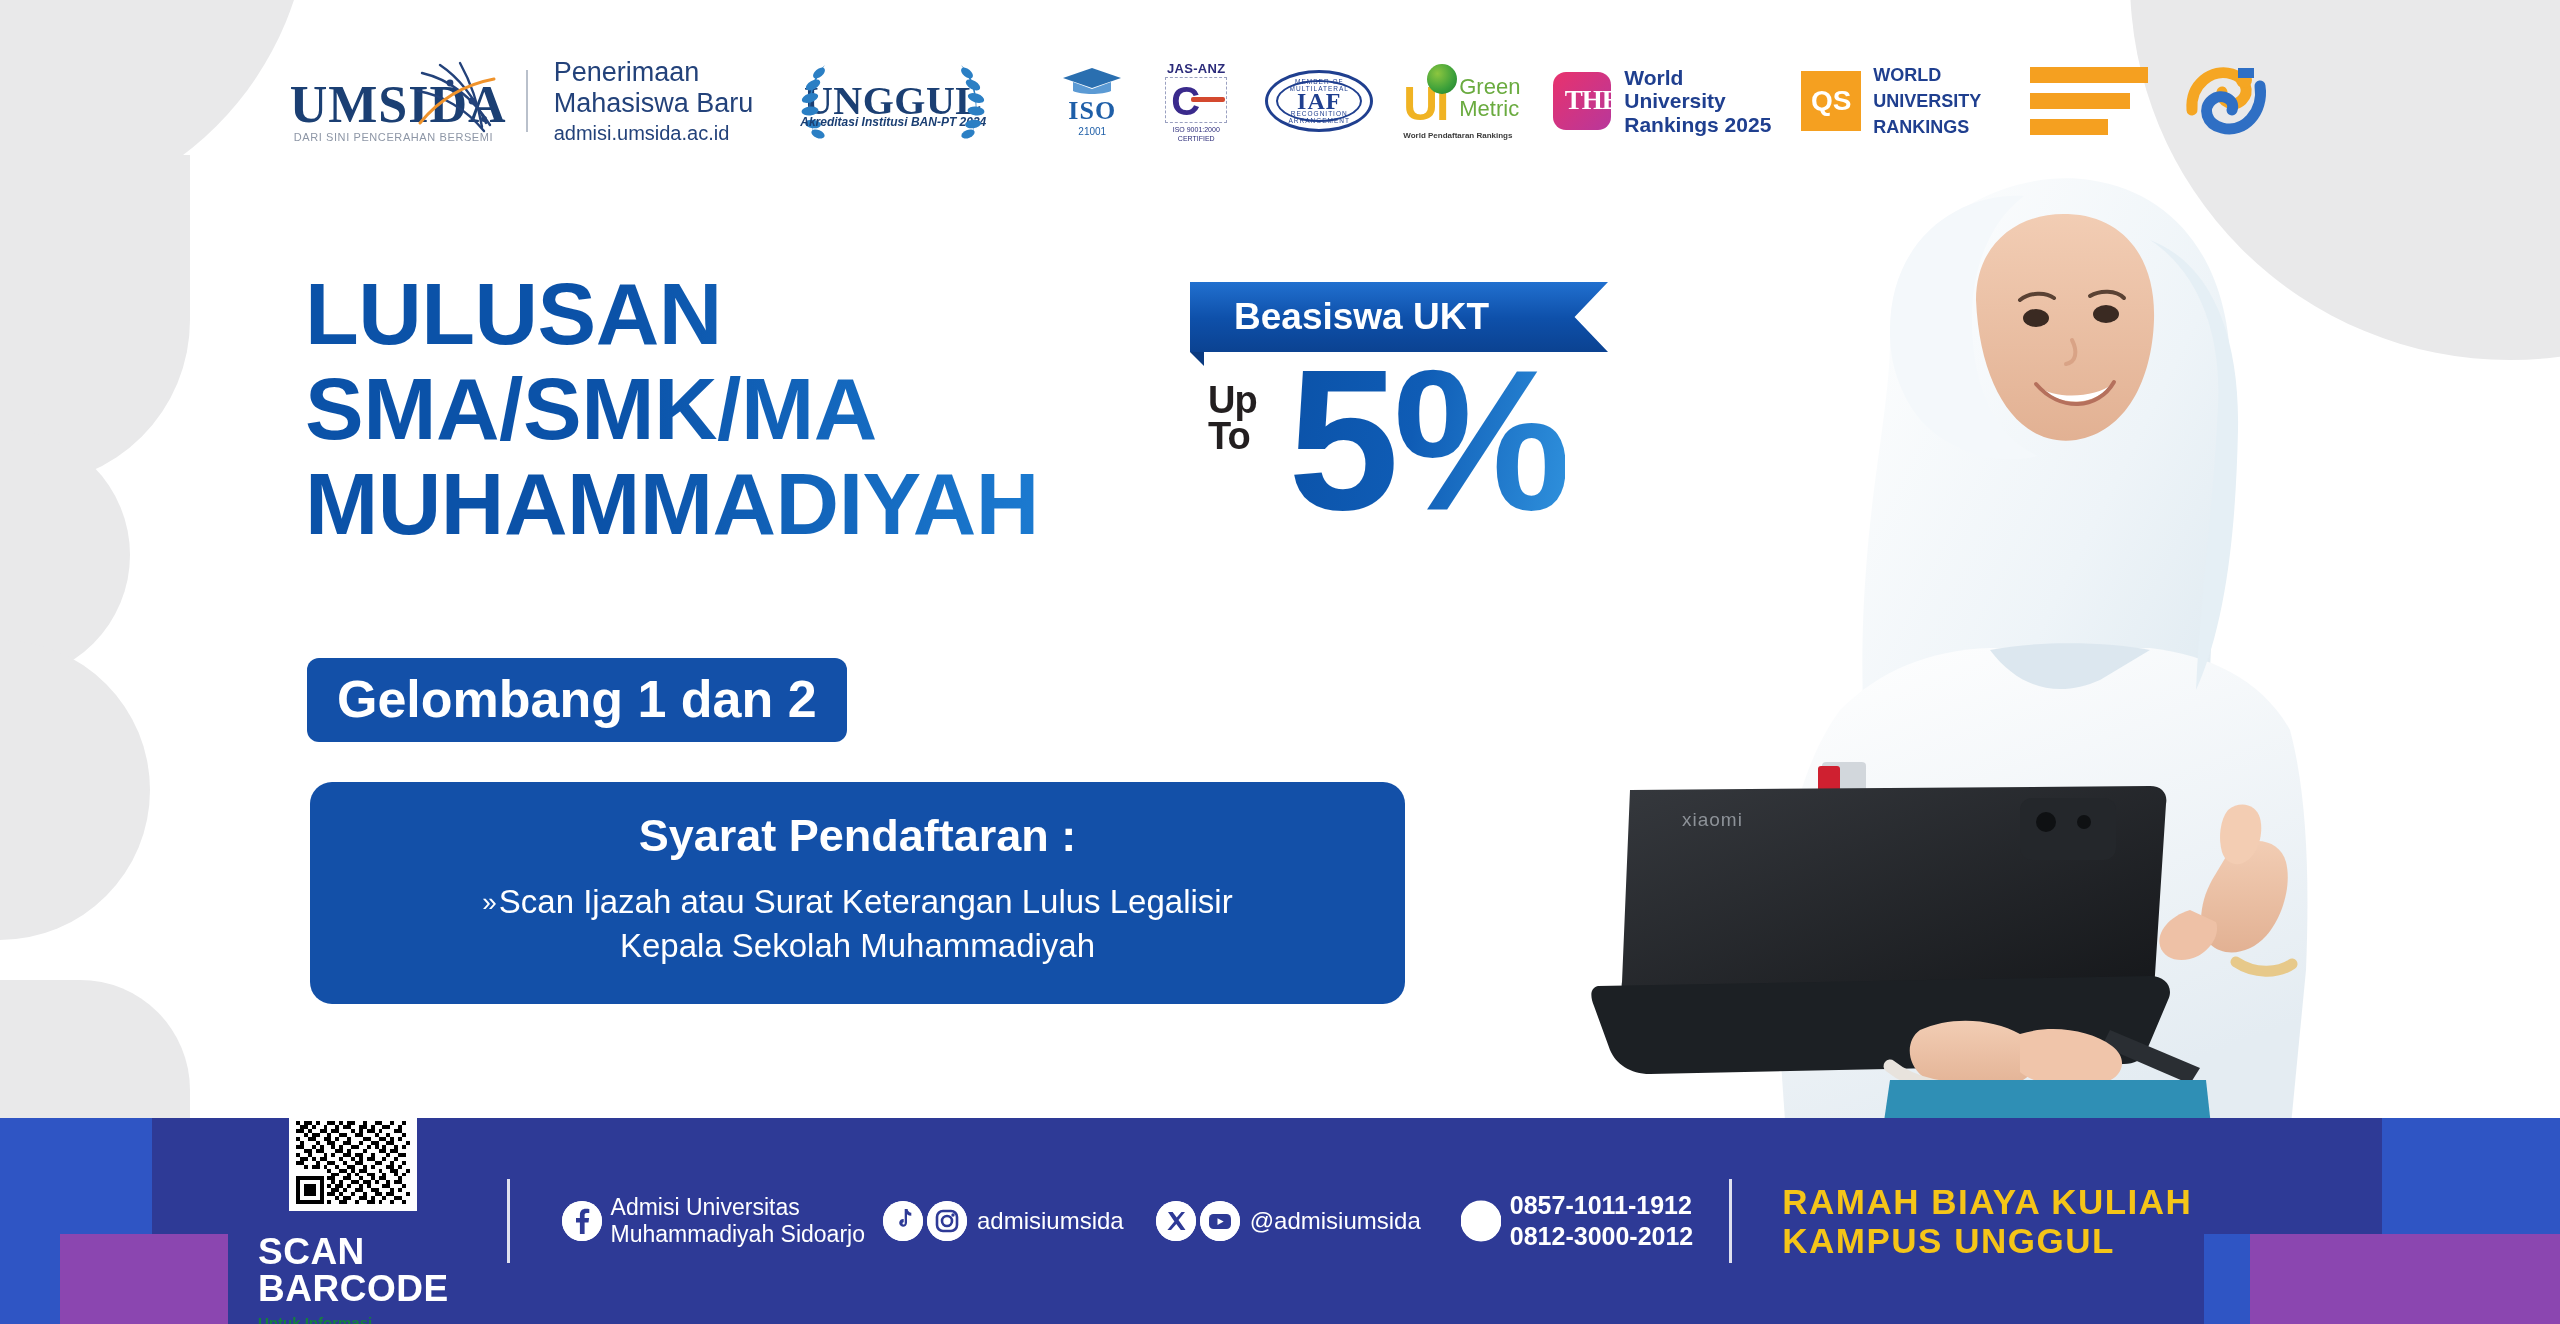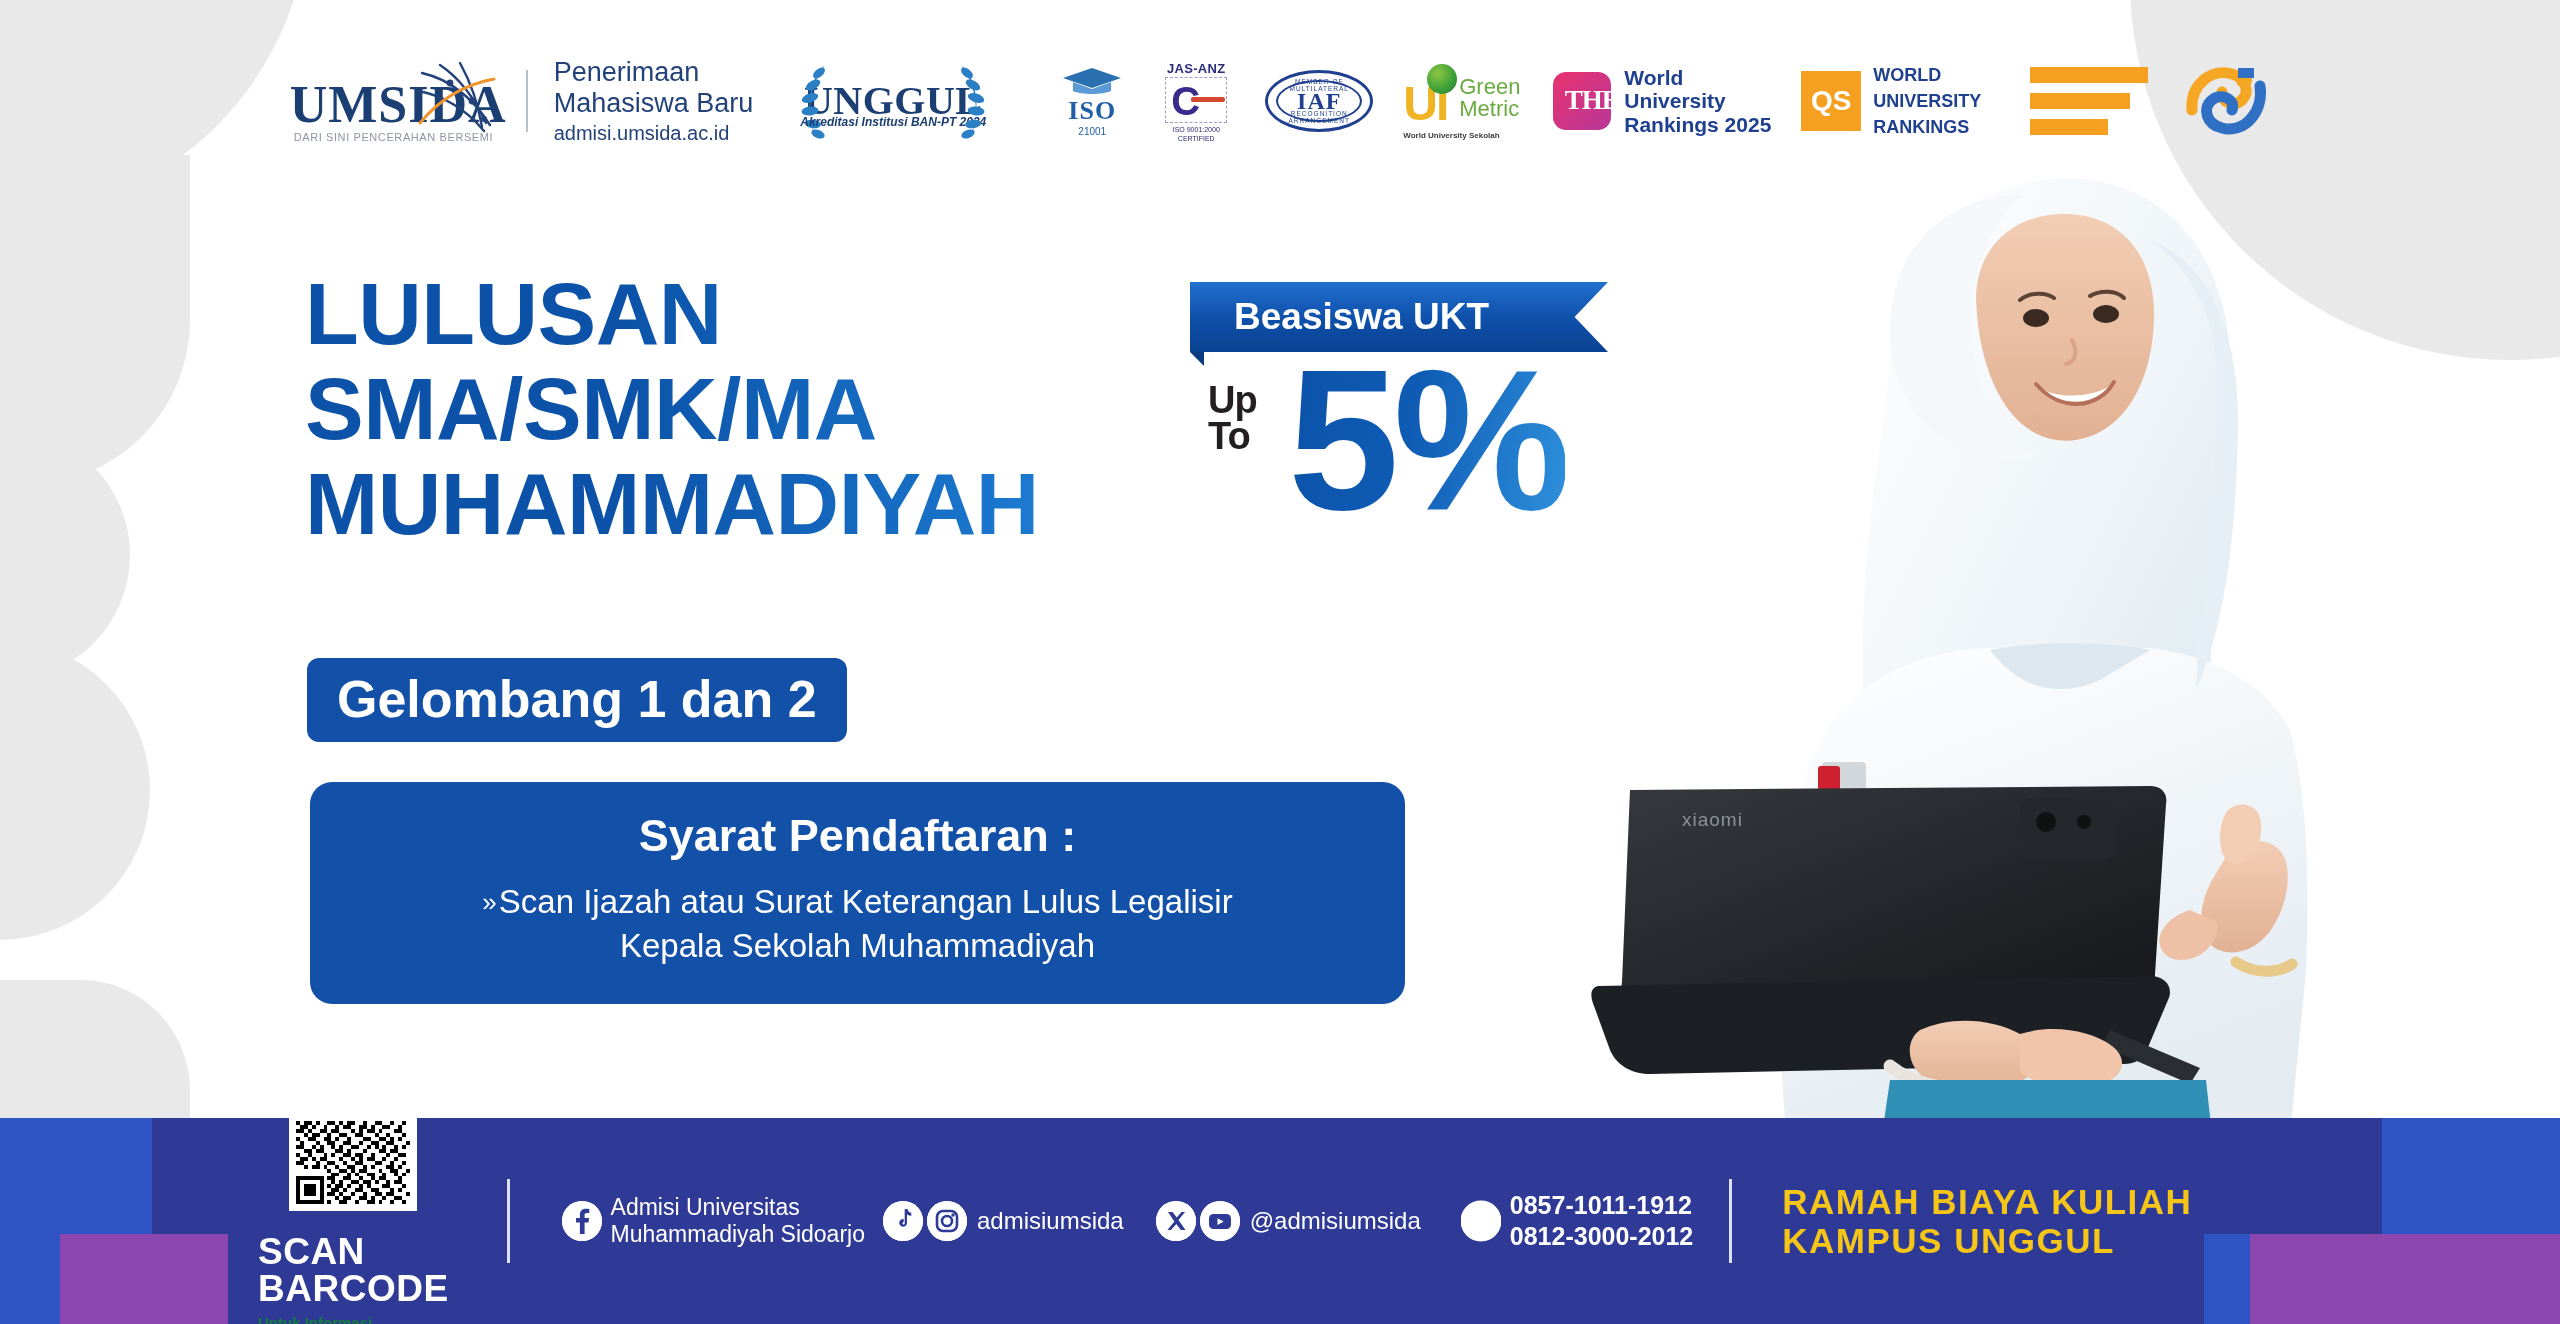--- a/index.html
+++ b/index.html
@@ -305,21 +305,21 @@
         <div class="iaf-bot">RECOGNITION ARRANGEMENT</div>
       </div>
 
       <div class="uigm-logo">
         <div class="uigm-ui">UI</div>
         <div class="uigm-globe"></div>
         <div class="uigm-green">
           <div>Green</div>
           <div>Metric</div>
         </div>
-        <div class="uigm-sub">World University Sekolah</div>
+        <div class="uigm-sub">World Pendaftaran Rankings</div>
       </div>
 
       <div class="the-logo">
         <div class="the-mark">THE</div>
         <div class="the-text">
           <div>World</div>
           <div>University</div>
           <div>Rankings 2025</div>
         </div>
       </div>

